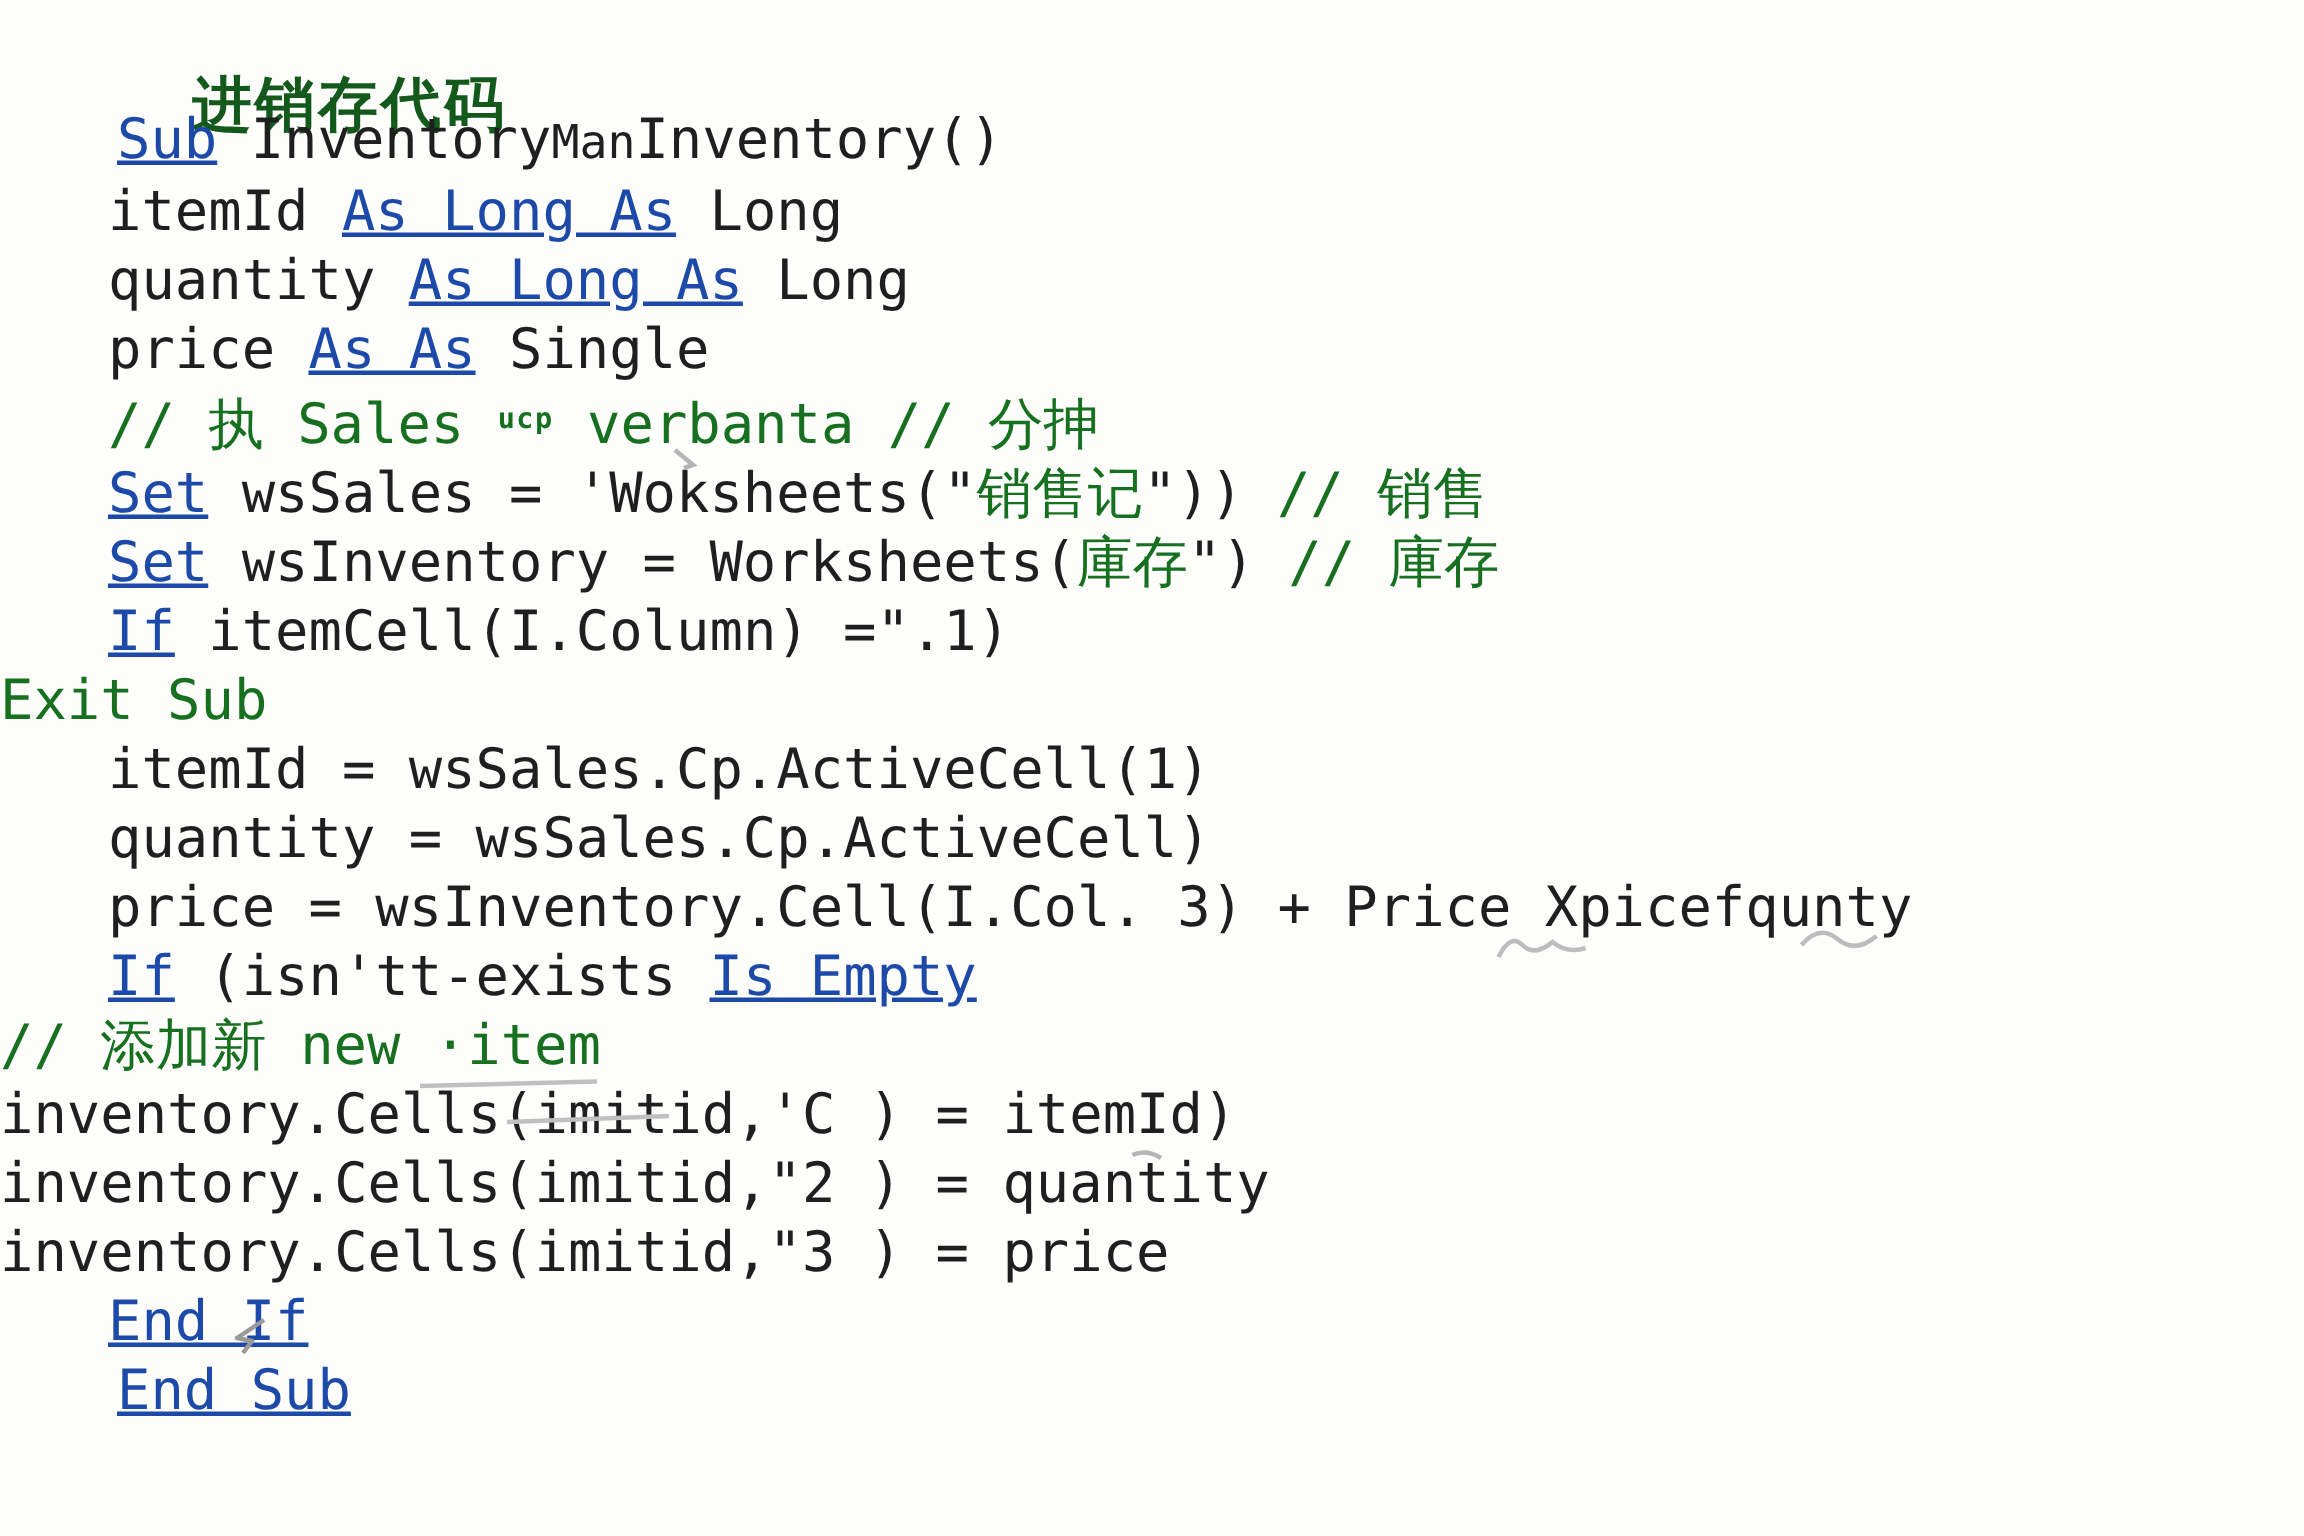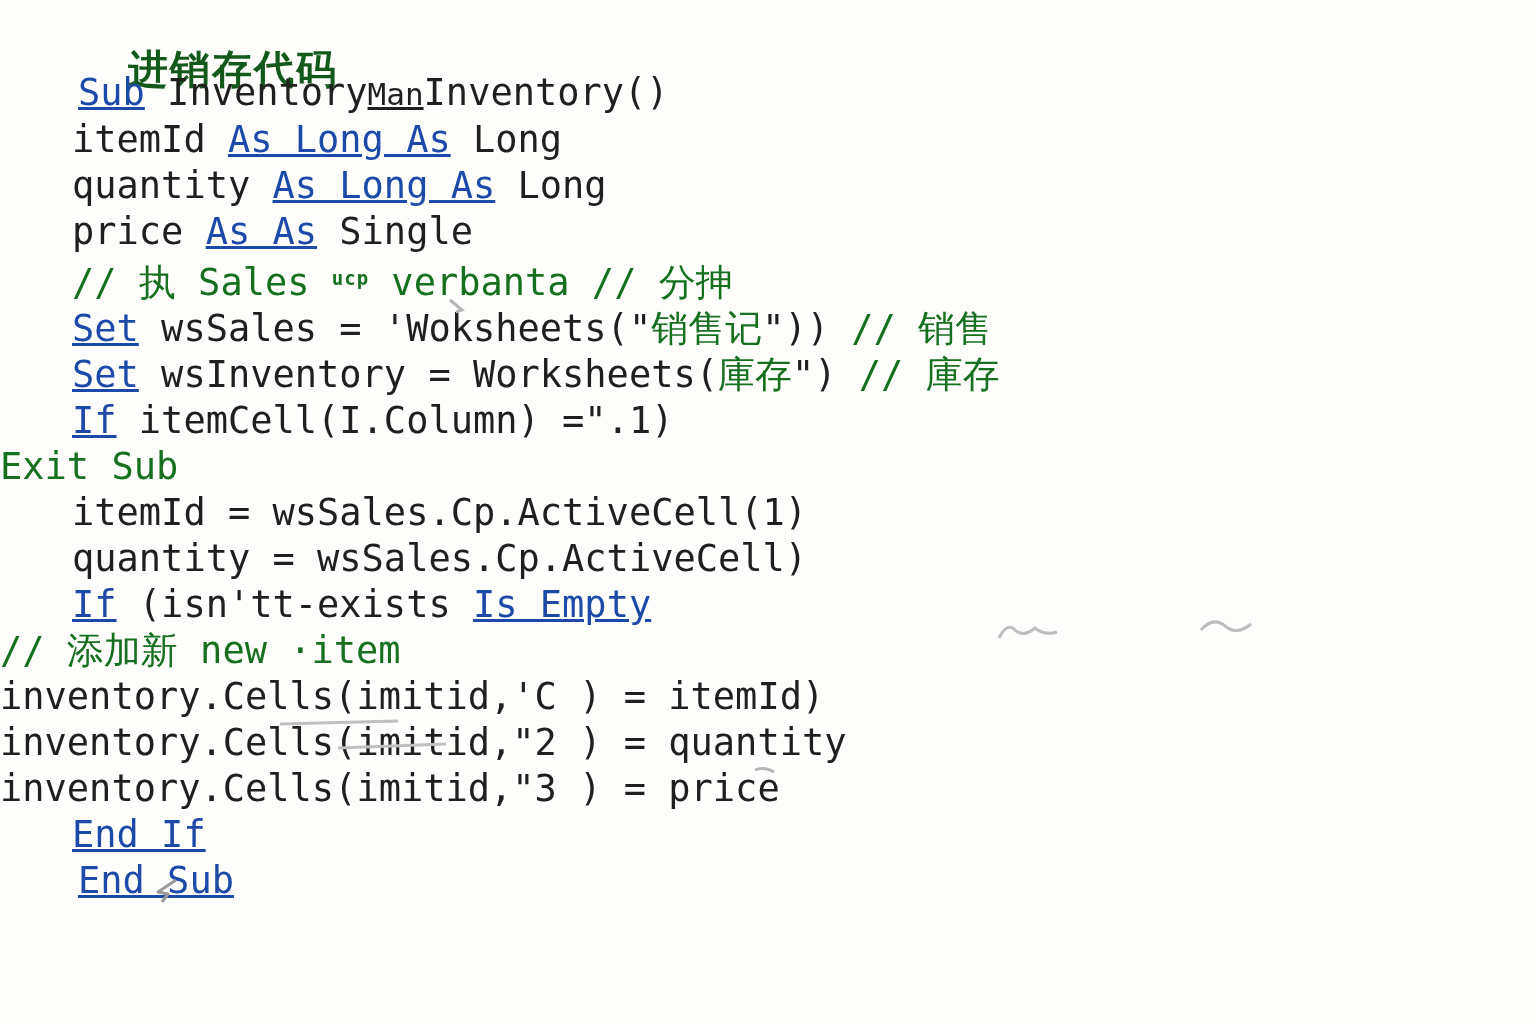--- a/index.html
+++ b/index.html
@@ -28,21 +28,21 @@
     line-height:46px;
     white-space:pre;
     color:var(--tx,#1f1f1f);
   }
   .ind0{padding-left:78px;}
   .ind1{padding-left:72px;}
   .ind2{}
   .tok-tx{color:var(--tx,#1f1f1f);}
   .tok-kw{color:var(--kw,#1d4aa8);text-decoration:underline;}
   .tok-cm{color:var(--cm,#17701f);margin-top:46px;}
-  .tok-sm{color:var(--tx,#1f1f1f);font-size:31px;text-decoration:underline;}
+  .tok-sm{color:var(--tx,#1f1f1f);font-size:31px;}
   .tok-sup{color:var(--cm,#17701f);font-size:19px;vertical-align:10px;letter-spacing:1px;font-weight:bold;}
   .artifact{
     position:absolute;
     pointer-events:none;
   }
   .artifact svg{display:block;}
 </style>
 </head>
 <body style="background: rgb(253, 253, 251);">
 
@@ -53,20 +53,21 @@
     <div class="line ind1"><span class="tok-tx">itemId </span><span class="tok-kw">As Long As</span><span class="tok-tx"> Long</span></div>
     <div class="line ind1"><span class="tok-tx">quantity </span><span class="tok-kw">As Long As</span><span class="tok-tx"> Long</span></div>
     <div class="line ind1"><span class="tok-tx">price </span><span class="tok-kw">As As</span><span class="tok-tx"> Single</span></div>
     <div class="line ind1"><span class="tok-cm">// 执 Sales </span><span class="tok-sup">ucp</span><span class="tok-cm"> verbanta // 分抻</span></div>
     <div class="line ind1"><span class="tok-kw">Set</span><span class="tok-tx"> wsSales = 'Woksheets("</span><span class="tok-cm">销售记</span><span class="tok-tx">")) </span><span class="tok-cm">// 销售</span></div>
     <div class="line ind1"><span class="tok-kw">Set</span><span class="tok-tx"> wsInventory = Worksheets(</span><span class="tok-cm">庫存</span><span class="tok-tx">") </span><span class="tok-cm">// 庫存</span></div>
     <div class="line ind1"><span class="tok-kw">If</span><span class="tok-tx"> itemCell(I.Column) =".1)</span></div>
     <div class="line ind2"><span class="tok-cm">Exit Sub</span></div>
     <div class="line ind1"><span class="tok-tx">itemId = wsSales.Cp.ActiveCell(1)</span></div>
     <div class="line ind1"><span class="tok-tx">quantity = wsSales.Cp.ActiveCell)</span></div>
+    <div class="line ind1"><span class="tok-tx">price = wsInventory.Cell(I.Col. 3) + Price Xpicefqunty</span></div>
     <div class="line ind1"><span class="tok-kw">If</span><span class="tok-tx"> (isn'tt-exists </span><span class="tok-kw">Is Empty</span></div>
     <div class="line ind2"><span class="tok-cm">// 添加新 new ·item</span></div>
     <div class="line ind2"><span class="tok-tx">inventory.Cells(imitid,'C ) = itemId)</span></div>
     <div class="line ind2"><span class="tok-tx">inventory.Cells(imitid,"2 ) = quantity</span></div>
     <div class="line ind2"><span class="tok-tx">inventory.Cells(imitid,"3 ) = price</span></div>
     <div class="line ind1"><span class="tok-kw">End If</span></div>
     <div class="line ind0"><span class="tok-kw">End Sub</span></div>
   </div>
 
 <div class="artifact" style="left:995px;top:618px;">

